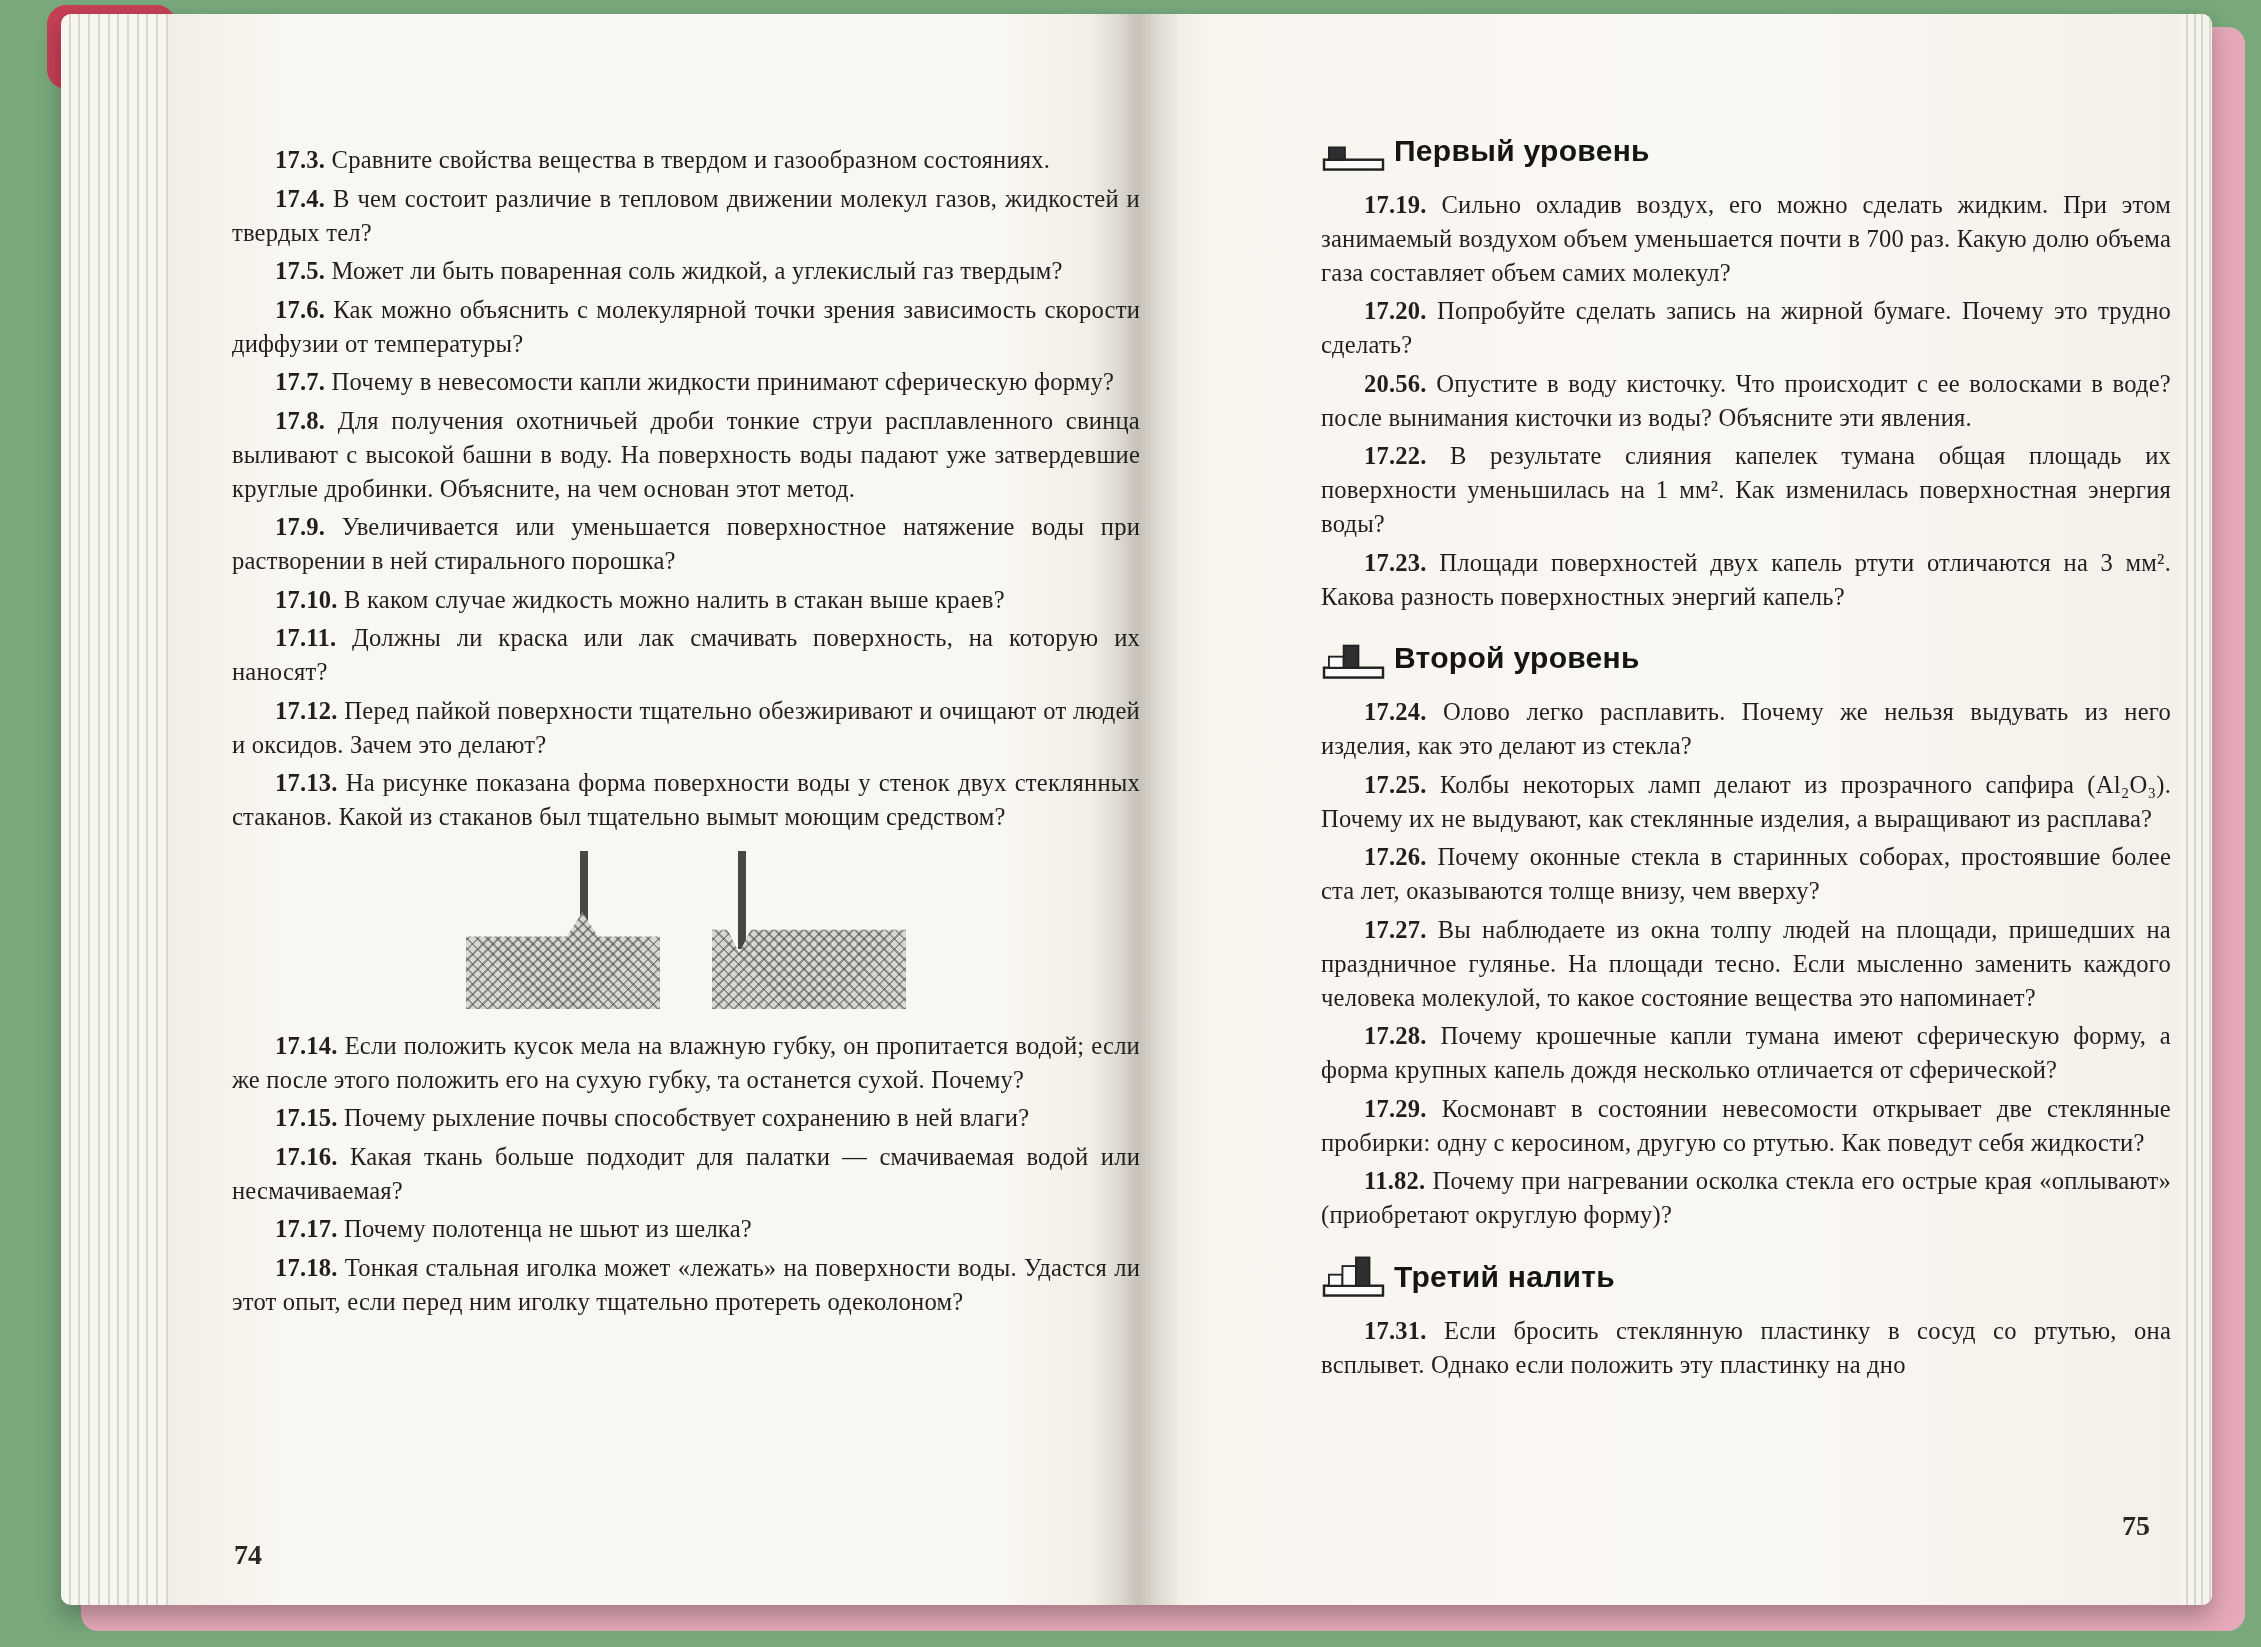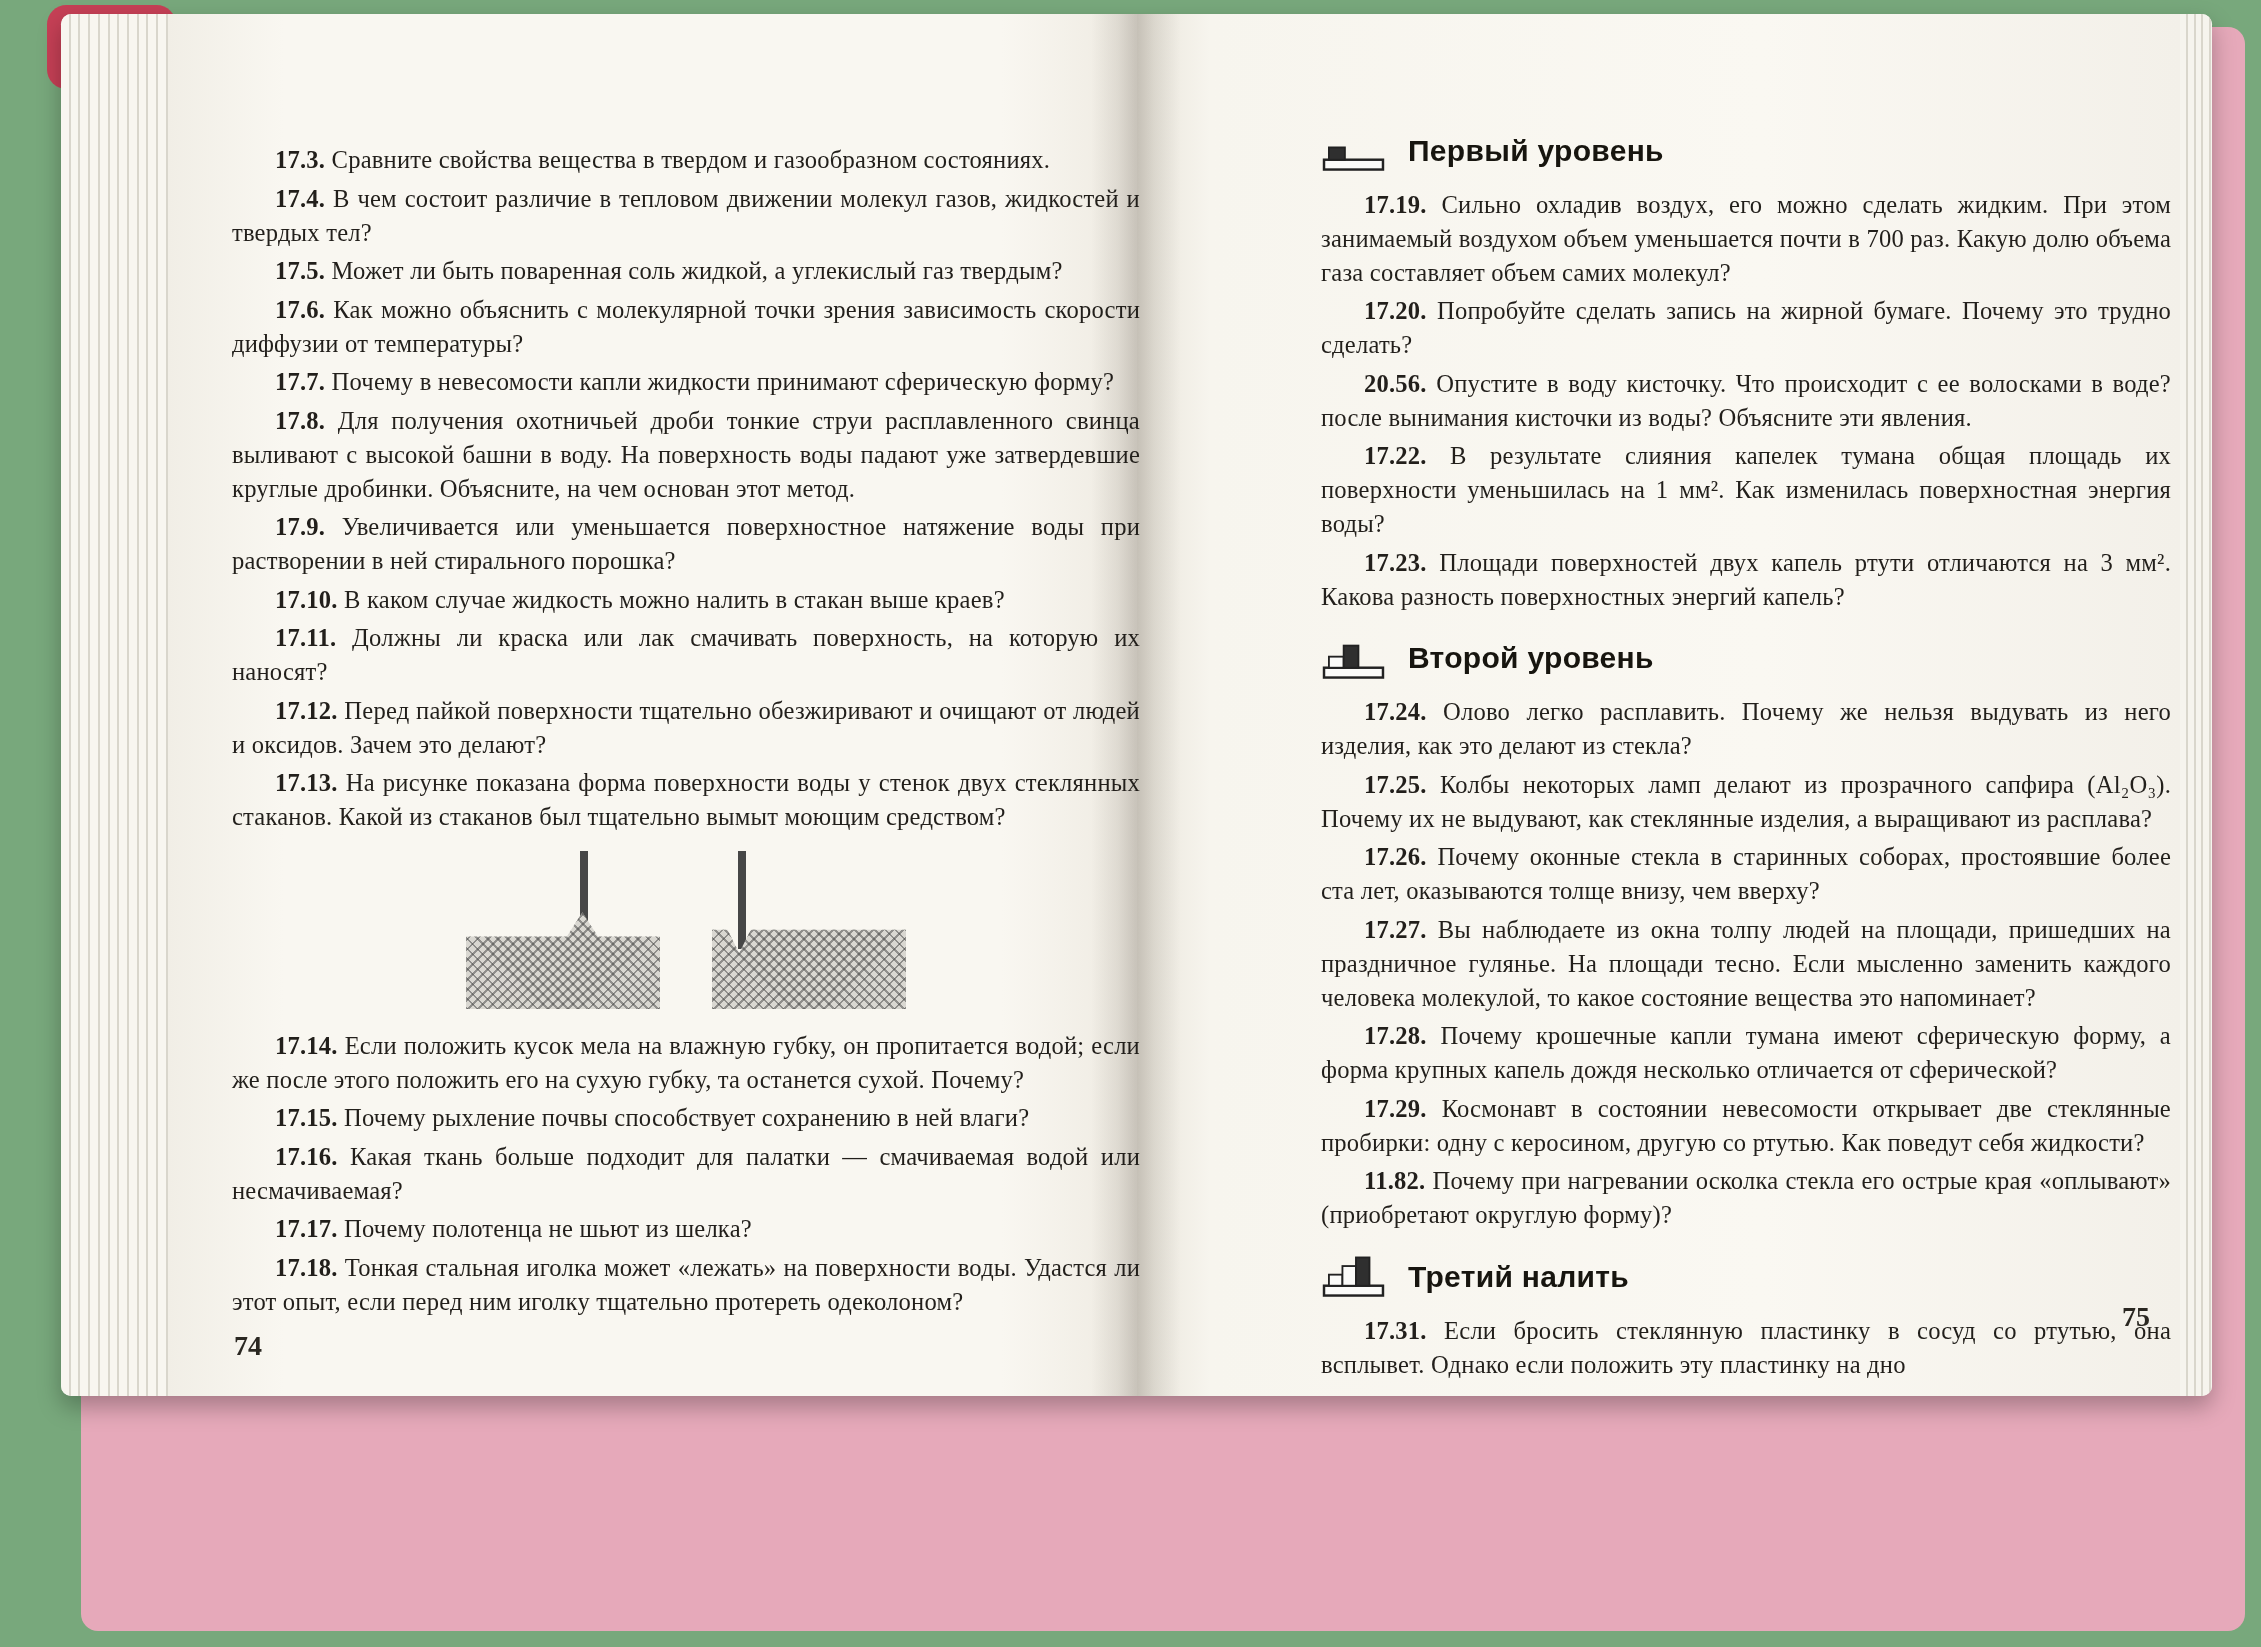--- a/index.html
+++ b/index.html
@@ -8,21 +8,21 @@
     background:#78a87c;
     font-family:"Liberation Serif","DejaVu Serif",serif;
   }
   .scene { position:absolute; inset:0; }
 
   
   .cover-red  { position:absolute; left:47px;  top:5.2px;  width:129px;  height:84px;  background:#c64056; border-radius:19.4px; }
   .cover-pink { position:absolute; left:81px; top:27px; width:2164px; height:1604px; background:#e6a9ba; border-radius:17px; }
 
   .book {
-    position:absolute; left:61px; top:14.2px; width:2151px; height:1382px;
+    position:absolute; left:61px; top:14.2px; width:2151px; height:1591px;
     border-radius:10.3px; background:#f6f4ee; overflow:hidden;
     box-shadow:0 10.3px 23px rgba(0,0,0,0.28);
   }
   .stack-left {
     position:absolute; left:0; top:0; bottom:0; width:107px;
     background:repeating-linear-gradient(90deg,#f8f6f0 0 7.8px,#d9d6cc 7.8px 9.7px);
   }
   .stack-right {
     position:absolute; right:0; top:0; bottom:0; width:32px;
     background:repeating-linear-gradient(90deg,#f6f4ee 0 5.8px,#d9d6cc 5.8px 7.8px);
@@ -42,21 +42,21 @@
 
   .left-content  { position:absolute; left:171px;  top:129px; width:908px; }
   .right-content { position:absolute; left:1260px; top:115px; width:850px; }
 
   .prob {
     margin:0 0 4.5px; text-align:justify; text-indent:43px;
     font-size:24.6px; line-height:34px; color:#221f1b; letter-spacing:0.2px;
   }
   .num { font-weight:700; }
 
-  .level-head { display:flex; align-items:center; gap:22px; margin:23px 0 15.5px; }
+  .level-head { display:flex; align-items:center; gap:8px; margin:23px 0 15.5px; }
   .level-head.first { margin-top:0; }
   .licon { width:65px; height:43px; flex:0 0 auto; }
   .ltitle {
     font-family:"Liberation Sans",sans-serif; font-weight:700;
     font-size:30px; color:#17150f; letter-spacing:0.3px;
   }
 
   .figure { display:flex; justify-content:center; gap:52px; margin:17px 0 19.4px; }
   .glass { position:relative; width:194px; height:158px; }
   .plate { position:absolute; top:0; width:8.4px; height:98px; background:#474747; }

